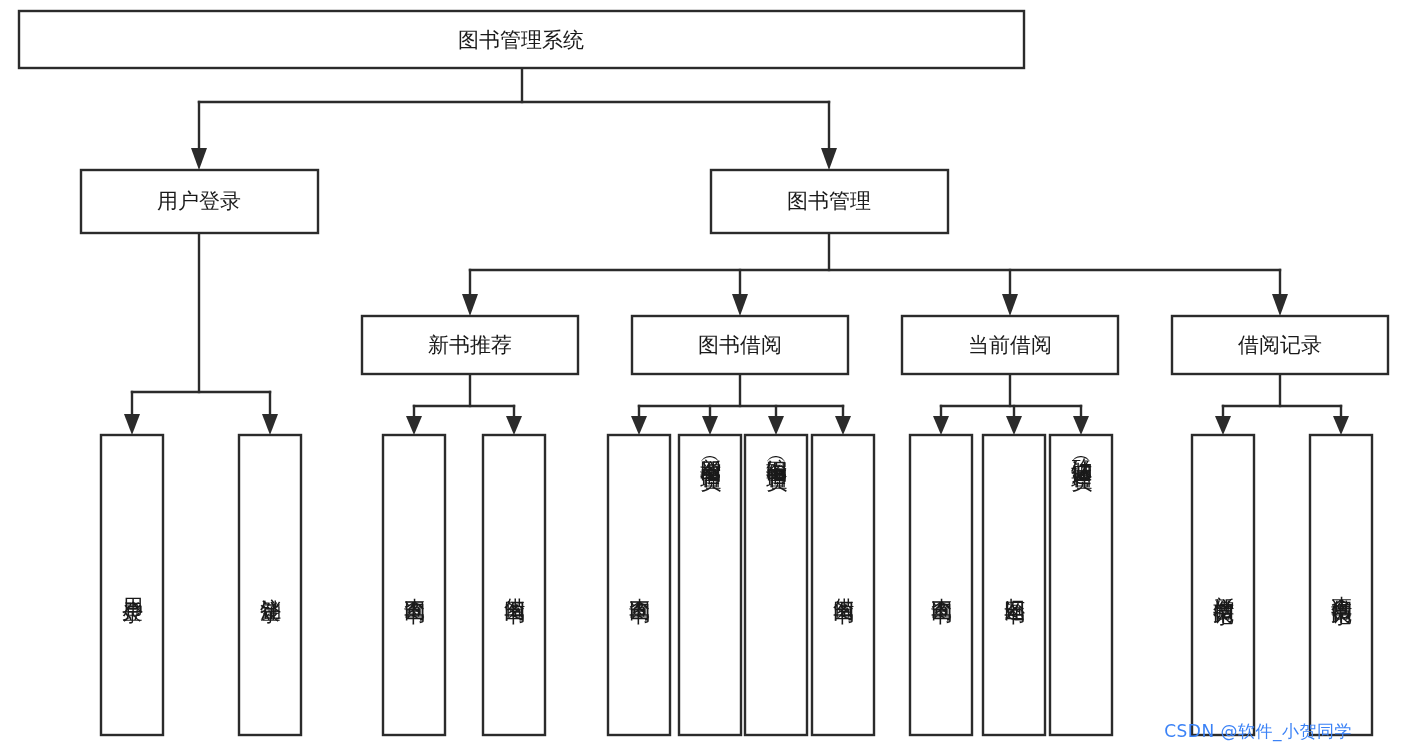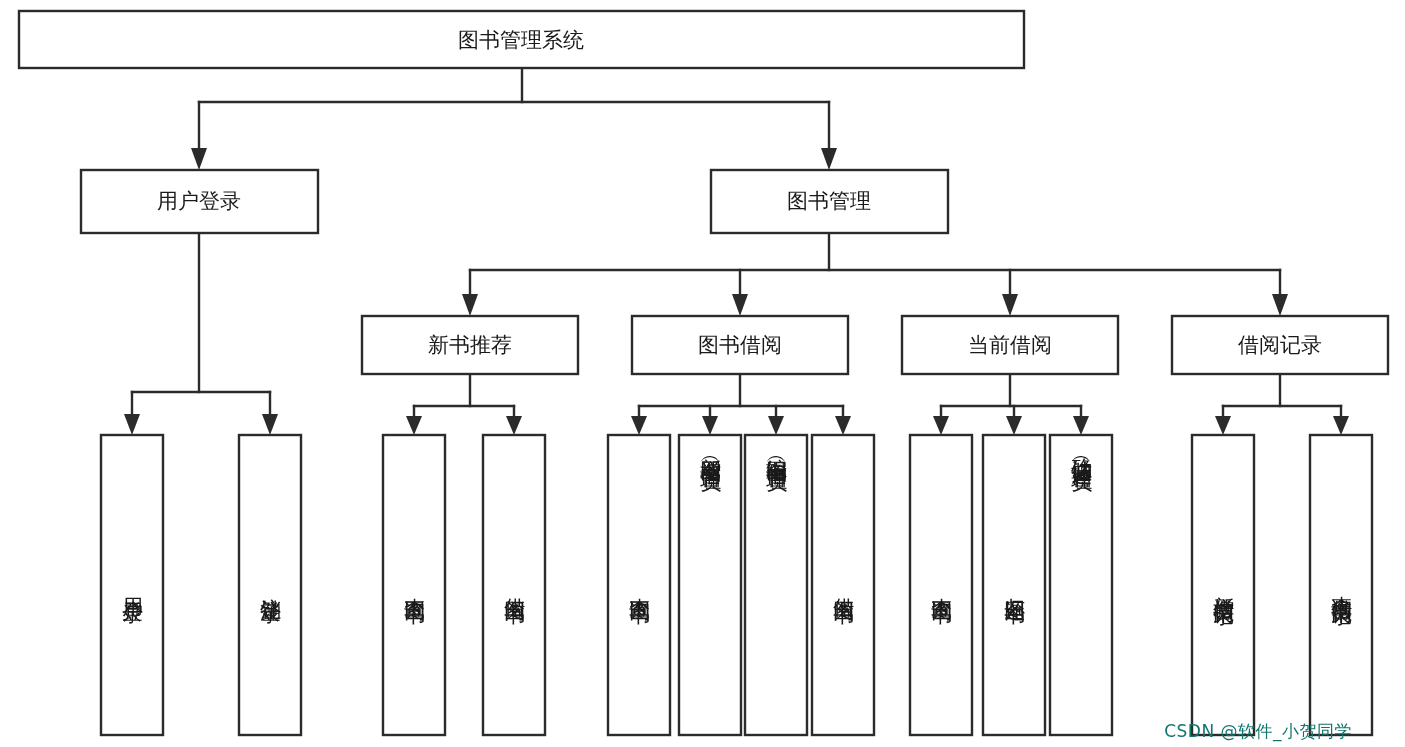--- a/index.html
+++ b/index.html
@@ -66,21 +66,21 @@
     color: #1a1a1a;
     white-space: nowrap;
     text-align: center;
   }
   .watermark {
     position: absolute;
     right: 8px;
     bottom: 4px;
     font-family: "DejaVu Sans", "Liberation Sans", sans-serif;
     font-size: 17px;
-    color: #0f766e;
+    color: #3b82f6;
     letter-spacing: 0.5px;
     user-select: none;
     white-space: nowrap;
   }
 </style>
 </head>
 <body>
 
 <div id="diagram-root">
 

